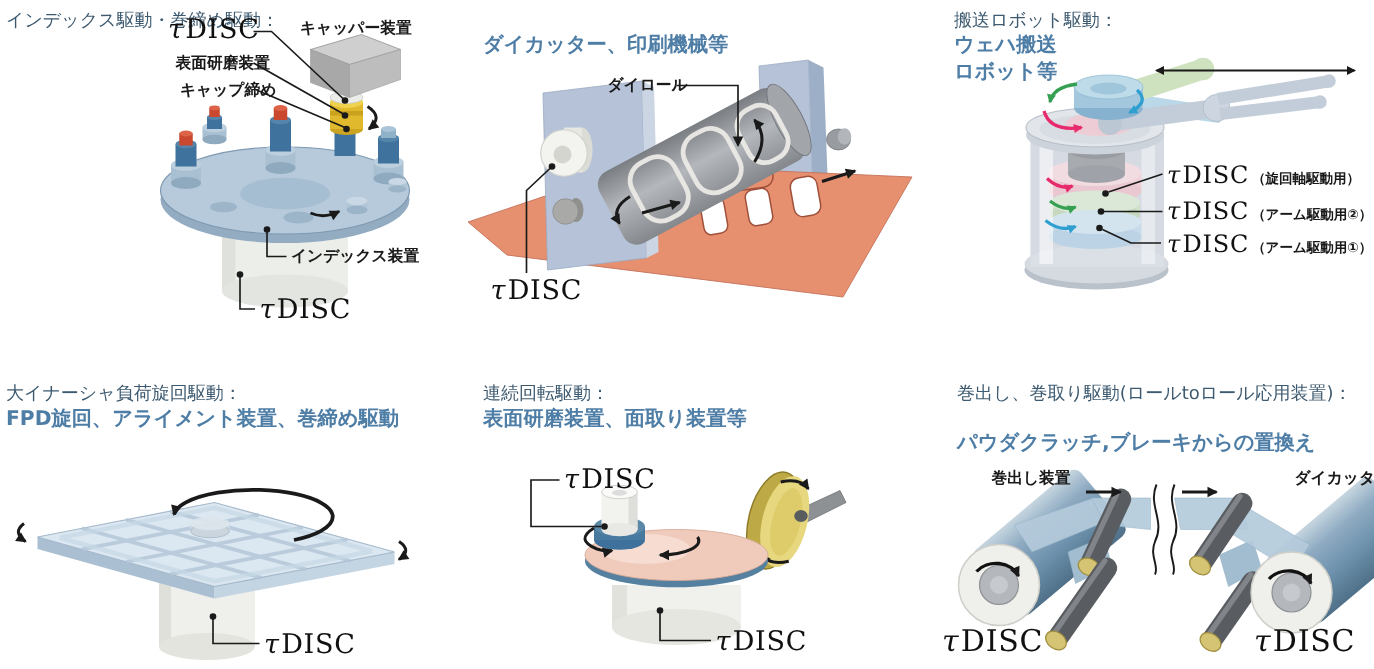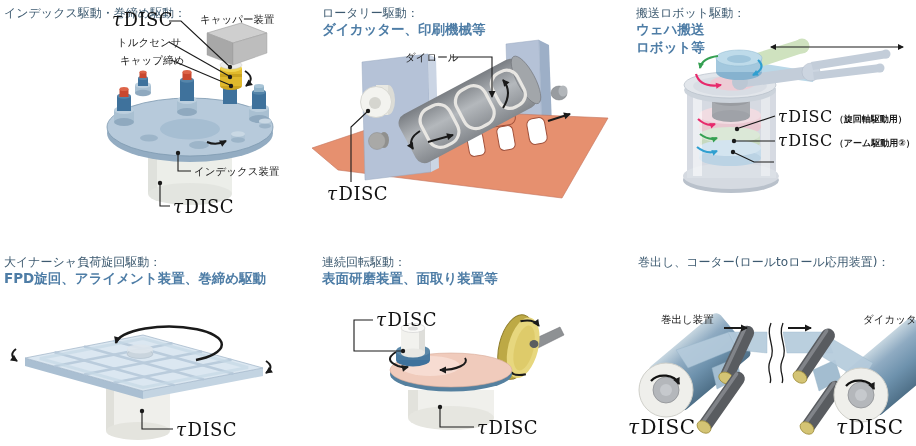--- a/index.html
+++ b/index.html
@@ -8,21 +8,21 @@
        font-family:"DejaVu Sans","Liberation Sans",sans-serif;}
   .panel{position:absolute}
   #p1{left:0;top:0;width:300px;height:240px}
   #p2{left:310px;top:0;width:310px;height:240px}
   #p3{left:620px;top:0;width:296px;height:240px}
   #p4{left:0;top:250px;width:300px;height:196px}
   #p5{left:310px;top:250px;width:310px;height:196px}
   #p6{left:620px;top:250px;width:296px;height:196px}
   .t{position:absolute;font-size:12px;font-weight:normal;color:var(--title_color,#3d5a70);white-space:nowrap}
   .s{position:absolute;font-size:13.5px;font-weight:bold;color:var(--subtitle_color,#4e7da6);white-space:nowrap}
-  .lbl{position:absolute;font-size:10.5px;font-weight:normal;color:var(--label_color,#1a1a1a);white-space:nowrap;line-height:1}
+  .lbl{position:absolute;font-size:10.5px;font-weight:bold;color:var(--label_color,#1a1a1a);white-space:nowrap;line-height:1}
   .tdisc{position:absolute;font-family:"DejaVu Serif","Liberation Serif",serif;color:#111;
          white-space:nowrap;line-height:1;letter-spacing:.5px}
   .tdisc i{font-style:italic;margin-right:1px}
   .tdisc small{font-family:"DejaVu Sans","Liberation Sans",sans-serif;font-weight:bold;
                font-size:9px;margin-left:2px;letter-spacing:0;color:#1a1a1a}
   .lg{font-size:18px}
   .xl{font-size:20px}
   .md{font-size:16px}
   svg.art{position:absolute;left:0;top:0}
 </style>
@@ -109,21 +109,21 @@
         <circle cx="231" cy="86" r="2.2" fill="#1a1a1a" stroke="none"></circle>
       <polyline points="178,153 178,171 191,171"></polyline>
         <circle cx="178" cy="153" r="2.2" fill="#1a1a1a" stroke="none"></circle>
       <polyline points="160,183 160,206 170,206"></polyline>
         <circle cx="160" cy="183" r="2.2" fill="#1a1a1a" stroke="none"></circle>
     </g>
   </svg>
   <div class="t" style="left:4px;top:5px">インデックス駆動・巻締め駆動：</div>
   <div class="tdisc lg" style="left:112px;top:11px"><i>τ</i><span>DISC</span></div>
   <div class="lbl" style="left:200px;top:14px">キャッパー装置</div>
-  <div class="lbl" style="left:117px;top:37px">トルクセンサ</div>
+  <div class="lbl" style="left:117px;top:37px">表面研磨装置</div>
   <div class="lbl" style="left:120px;top:55px">キャップ締め</div>
   <div class="lbl" style="left:194px;top:166px">インデックス装置</div>
   <div class="tdisc lg" style="left:173px;top:198px"><i>τ</i><span>DISC</span></div>
 </section>
 
 <section class="panel" id="p2">
   <svg class="art" width="310" height="240" viewBox="0 0 310 240">
     <defs>
       <marker id="a2" markerWidth="9" markerHeight="9" refX="7" refY="4.5" orient="auto" markerUnits="userSpaceOnUse">
         <path d="M1,1 L8,4.5 L1,8 z" fill="#1a1a1a"></path>
@@ -187,21 +187,20 @@
       <path d="M193,108 Q203,92 193,80" marker-end="url(#a2)"></path>
       <path d="M110,131 Q97,139 103,149" marker-end="url(#a2)"></path>
     </g>
 
     <g stroke="#1a1a1a" stroke-width="1.1" fill="none">
       <polyline points="141,57 182,57 182,97" marker-end="url(#a2)"></polyline>
       <circle cx="58" cy="111" r="2.2" fill="#1a1a1a" stroke="none"></circle>
       <polyline points="58,111 41,127 41,182"></polyline>
     </g>
   </svg>
-  <div class="t" style="left:12px;top:5px">ロータリー駆動：</div>
   <div class="s" style="left:12px;top:21px">ダイカッター、印刷機械等</div>
   <div class="lbl" style="left:95px;top:52px">ダイロール</div>
   <div class="tdisc lg" style="left:17px;top:185px"><i>τ</i><span>DISC</span></div>
 </section>
 
 <section class="panel" id="p3">
   <svg class="art" width="296" height="240" viewBox="0 0 296 240">
     <defs>
       <marker id="a3" markerWidth="8" markerHeight="8" refX="6" refY="4" orient="auto" markerUnits="userSpaceOnUse">
         <path d="M1,1 L7,4 L1,7 z" fill="#1a1a1a"></path>
@@ -282,20 +281,21 @@
         <circle cx="114" cy="141" r="2.2" fill="#1a1a1a" stroke="none"></circle>
       <polyline points="154,162 134,162 115,153"></polyline>
         <circle cx="113" cy="152" r="2.2" fill="#1a1a1a" stroke="none"></circle>
     </g>
   </svg>
   <div class="t" style="left:16px;top:5px">搬送ロボット駆動：</div>
   <div class="s" style="left:16px;top:21px">ウェハ搬送</div>
   <div class="s" style="left:16px;top:39px">ロボット等</div>
   <div class="tdisc md" style="left:158px;top:109px"><i>τ</i><span>DISC</span><small>（旋回軸駆動用）</small></div>
   <div class="tdisc md" style="left:158px;top:133px"><i>τ</i><span>DISC</span><small>（アーム駆動用②）</small></div>
+  <div class="tdisc md" style="left:158px;top:155px"><i>τ</i><span>DISC</span><small>（アーム駆動用①）</small></div>
 </section>
 
 <section class="panel" id="p4">
   <svg class="art" width="300" height="196" viewBox="0 0 300 196">
     <defs>
       <marker id="a4" markerWidth="9" markerHeight="9" refX="7" refY="4.5" orient="auto" markerUnits="userSpaceOnUse">
         <path d="M1,1 L8,4.5 L1,8 z" fill="#1a1a1a"></path>
         </marker>
     </defs>
     <g>
@@ -453,18 +453,19 @@
     </g>
     <g fill="none" stroke="#1a1a1a" stroke-width="1.3">
       <path d="M151,73 C145,87 157,97 150,111 C146,121 153,127 150,133"></path>
       <path d="M163,73 C157,87 169,97 162,111 C158,121 165,127 162,133"></path>
     </g>
     <g fill="none" stroke="#1a1a1a" stroke-width="2">
       <path d="M104,78 L127,78" marker-end="url(#a6)"></path>
       <path d="M168,78 L191,78" marker-end="url(#a6)"></path>
     </g>
   </svg>
-  <div class="t" style="left:18px;top:4px">巻出し、コーター(ロールtoロール応用装置)：</div>
+  <div class="t" style="left:18px;top:4px">巻出し、巻取り駆動(ロールtoロール応用装置)：</div>
+  <div class="s" style="left:18px;top:36px">パウダクラッチ,ブレーキからの置換え</div>
   <div class="lbl" style="left:41px;top:64px">巻出し装置</div>
   <div class="lbl" style="left:243px;top:64px">ダイカッター</div>
   <div class="tdisc xl" style="left:8px;top:167px"><i>τ</i><span>DISC</span></div>
   <div class="tdisc xl" style="left:216px;top:167px"><i>τ</i><span>DISC</span></div>
 </section>
 
 </body></html>

